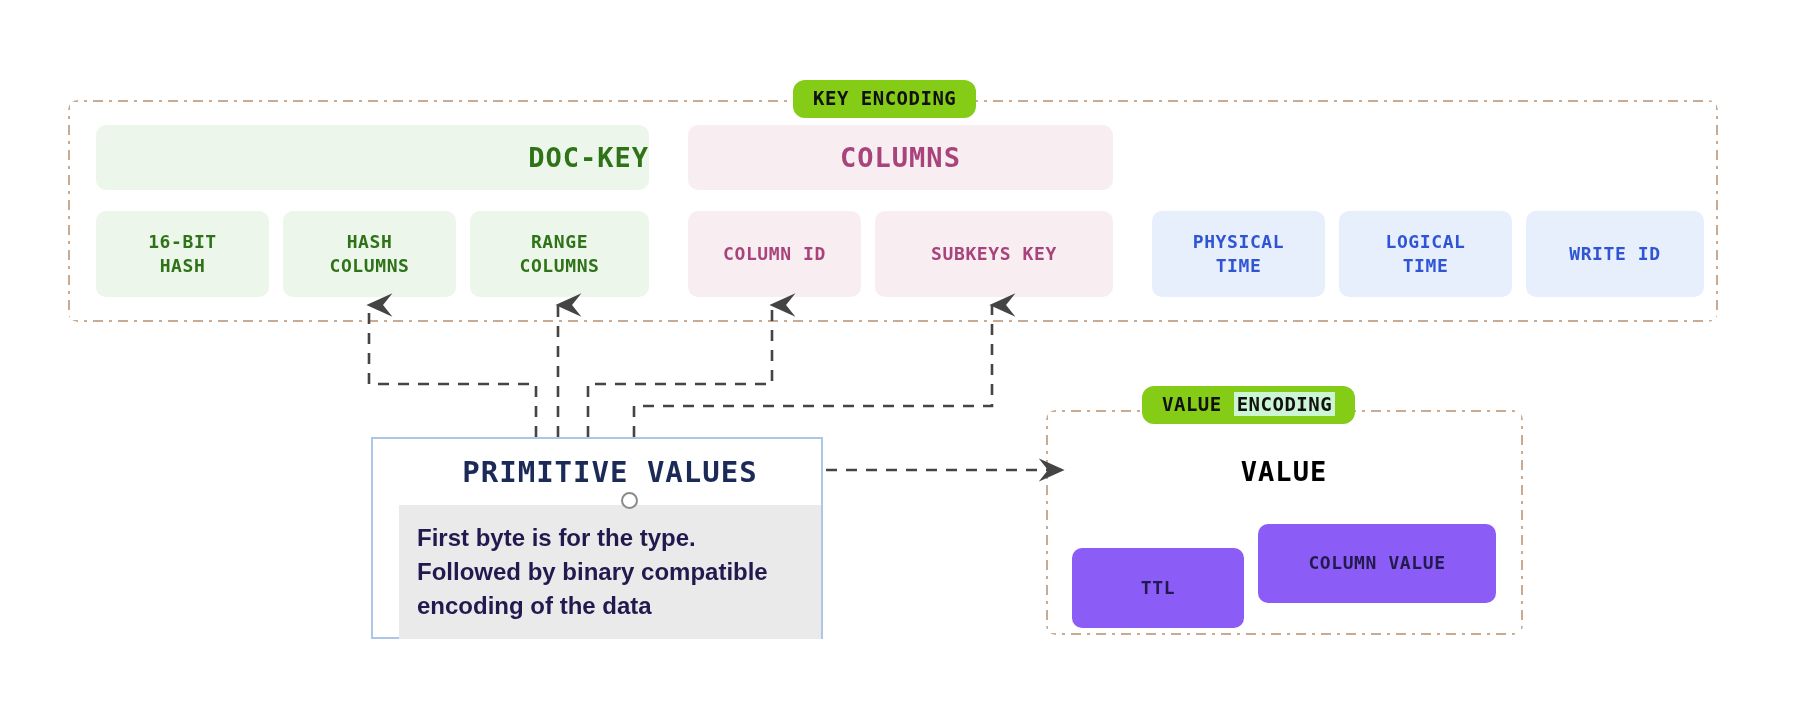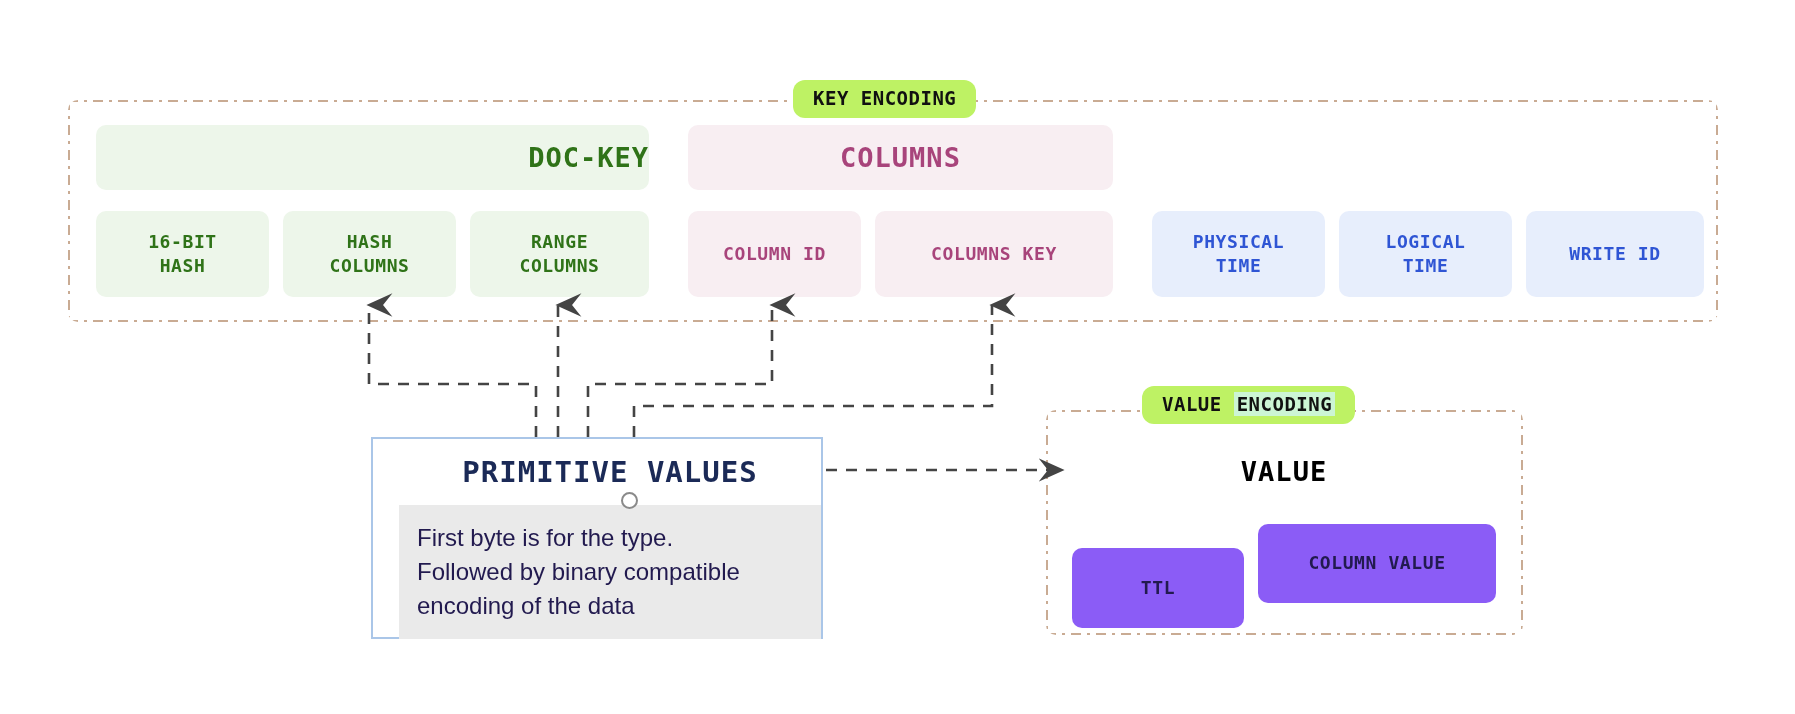--- a/index.html
+++ b/index.html
@@ -23,21 +23,21 @@
       repeating-linear-gradient(to bottom,#c9ab93 0 10px,transparent 10px 16px,#c9ab93 16px 19px,transparent 19px 25px);
     background-size:100% 2px,100% 2px,2px 100%,2px 100%;
     background-position:0 0,0 100%,0 0,100% 0;
     background-repeat:no-repeat;
     border-radius:10px;
   }
 
   
   .group-pill{
     position:absolute;
-    background:#bef264;
+    background:#84cc16;
     border-radius:12px;
     padding:7px 20px 9px 20px;
     font-family:"DejaVu Sans Mono",monospace;
     font-weight:bold;
     font-size:19px;
     letter-spacing:.5px;
     color:#111111;
     white-space:nowrap;
     z-index:6;
   }
@@ -93,21 +93,21 @@
     font-family:"DejaVu Sans Mono",monospace;
     font-weight:bold;font-size:29px;letter-spacing:1px;
     color:#1b2a57;
   }
   #pv-body{
     background:#eaeaea;
     height:134px;
     padding:16px 18px 0 18px;
     box-sizing:border-box;
     font-family:"Liberation Sans",sans-serif;
-    font-weight:normal;
+    font-weight:bold;
     font-size:24px;
     line-height:1.42;
     color:#221a4f;
     white-space:pre-line;
   }
   #pv-handle{
     position:absolute;
     left:621px;top:492px;
     width:13px;height:13px;border-radius:50%;
     border:2px solid #8a8a8a;background:#ffffff;
@@ -138,21 +138,21 @@
 
 
   <div class="chip green" style="left:96px;top:211px;width:173px;height:86px;">16-BIT
 HASH</div>
   <div class="chip green" style="left:283px;top:211px;width:173px;height:86px;">HASH
 COLUMNS</div>
   <div class="chip green" style="left:470px;top:211px;width:179px;height:86px;">RANGE
 COLUMNS</div>
 
   <div class="chip pink" style="left:688px;top:211px;width:173px;height:86px;">COLUMN ID</div>
-  <div class="chip pink" style="left:875px;top:211px;width:238px;height:86px;">COLUMNS KEY</div>
+  <div class="chip pink" style="left:875px;top:211px;width:238px;height:86px;">SUBKEYS KEY</div>
 
   <div class="chip blue" style="left:1152px;top:211px;width:173px;height:86px;">PHYSICAL
 TIME</div>
   <div class="chip blue" style="left:1339px;top:211px;width:173px;height:86px;">LOGICAL
 TIME</div>
   <div class="chip blue" style="left:1526px;top:211px;width:178px;height:86px;">WRITE ID</div>
 
   <div class="group-box dashdot" style="left:1046px;top:410px;width:477px;height:225px;"></div>
 
   <div class="group-pill" style="left:1142px;top:386px;">

